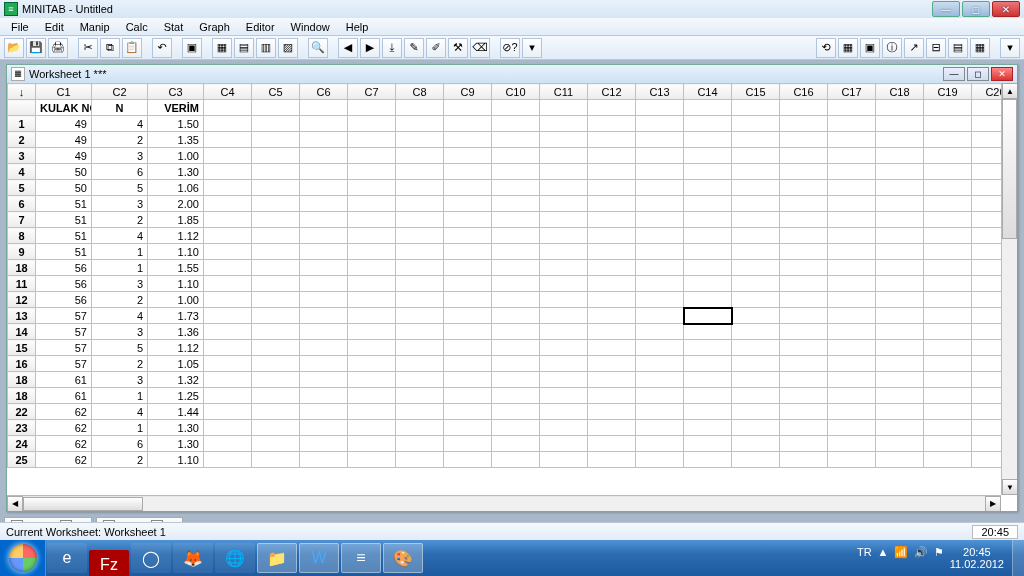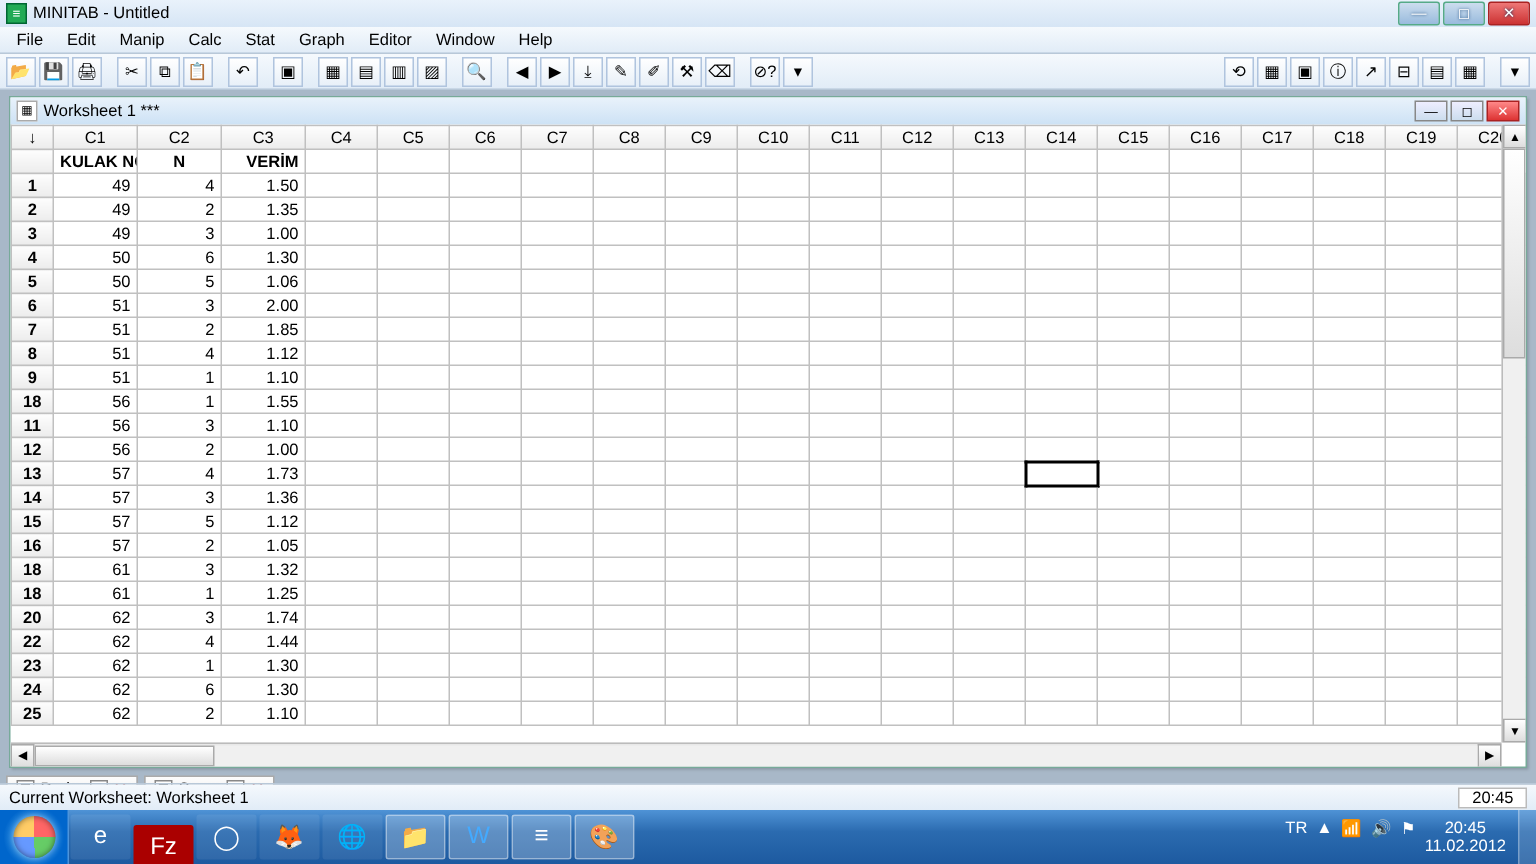--- a/index.html
+++ b/index.html
@@ -635,43 +635,20 @@
               <td class=""></td>
               <td class=""></td>
               <td class=""></td>
               <td class=""></td>
               <td class=""></td>
               <td class=""></td>
               <td class=""></td>
               <td class=""></td>
             </tr>
             <tr>
-              <th class="rowhdr">20</th>
-              <td class="">62</td>
-              <td class="">3</td>
-              <td class="">1.74</td>
-              <td class=""></td>
-              <td class=""></td>
-              <td class=""></td>
-              <td class=""></td>
-              <td class=""></td>
-              <td class=""></td>
-              <td class=""></td>
-              <td class=""></td>
-              <td class=""></td>
-              <td class=""></td>
-              <td class=""></td>
-              <td class=""></td>
-              <td class=""></td>
-              <td class=""></td>
-              <td class=""></td>
-              <td class=""></td>
-              <td class=""></td>
-            </tr>
-            <tr>
               <th class="rowhdr">22</th>
               <td class="">62</td>
               <td class="">4</td>
               <td class="">1.44</td>
               <td class=""></td>
               <td class=""></td>
               <td class=""></td>
               <td class=""></td>
               <td class=""></td>
               <td class=""></td>

